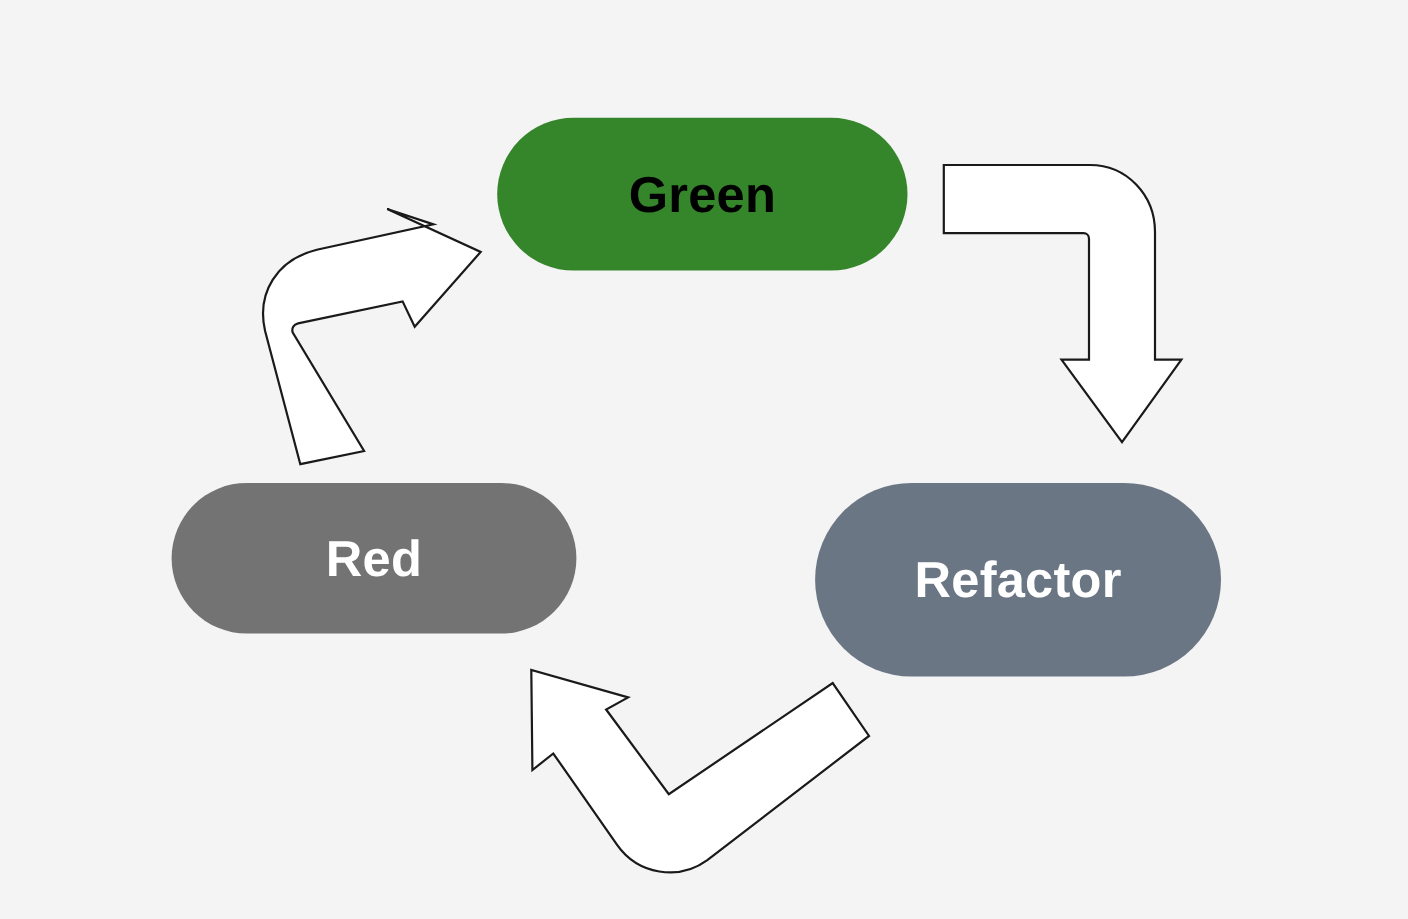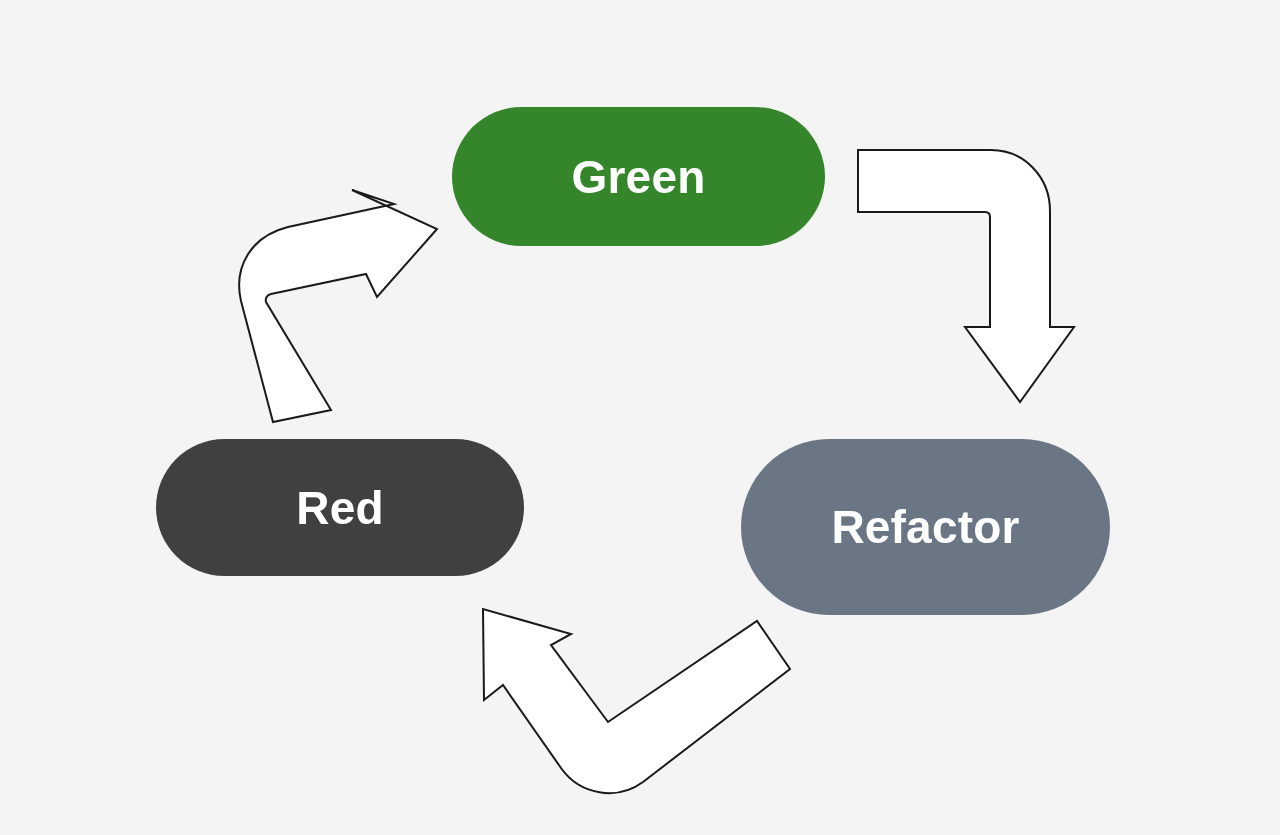--- a/index.html
+++ b/index.html
@@ -110,24 +110,24 @@
              C 267,295 265,298 266,302
              L 331,410
              L 273,422
              L 241,301
              C 233,266 252,236 288,227
              L 394,204
              Z" style="fill: rgb(255, 255, 255); stroke: rgb(26, 26, 26);"></path>
   </svg>
 
   <div class="node-pill" id="node-green" style="background:#35862a;">
-    <span class="node-label" style="color: #ffffff;">Green</span>
+    <span class="node-label" style="color: #000000;">Green</span>
   </div>
 
   <div class="node-pill" id="node-refactor" style="background:#6b7684;">
     <span class="node-label" style="color: rgb(255, 255, 255);">Refactor</span>
   </div>
 
-  <div class="node-pill" id="node-red" style="background:#404040;justify-content:center;">
+  <div class="node-pill" id="node-red" style="background:#737373;justify-content:center;">
     <span class="node-label" style="color: rgb(255, 255, 255);">Red</span>
   </div>
 
 </div>
 
 </body></html>

